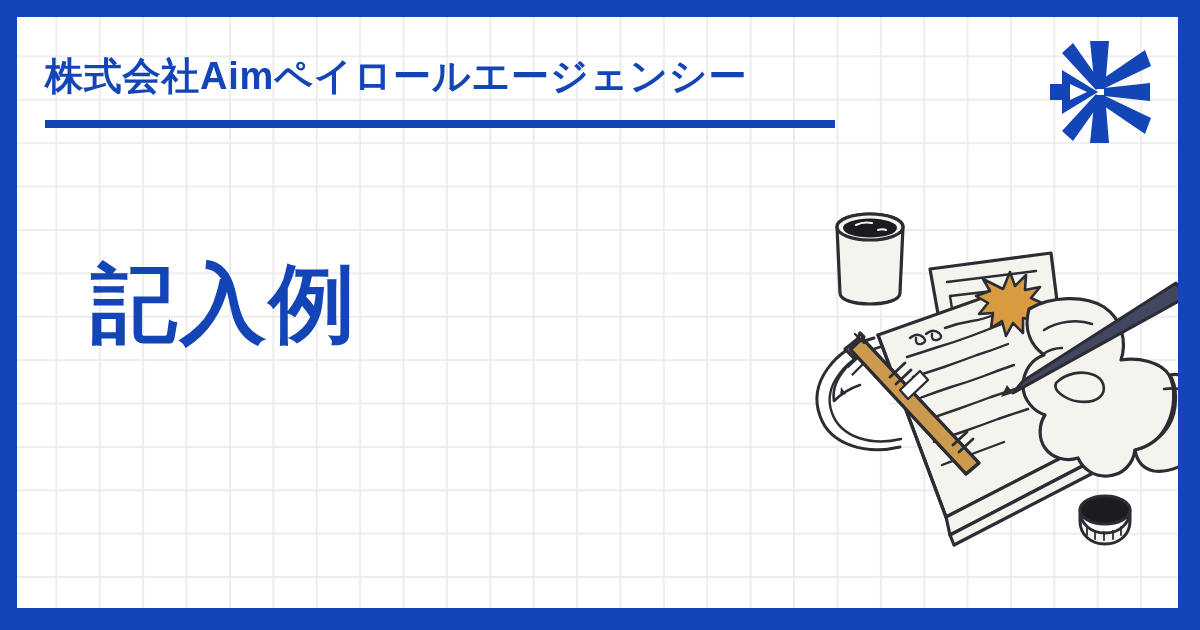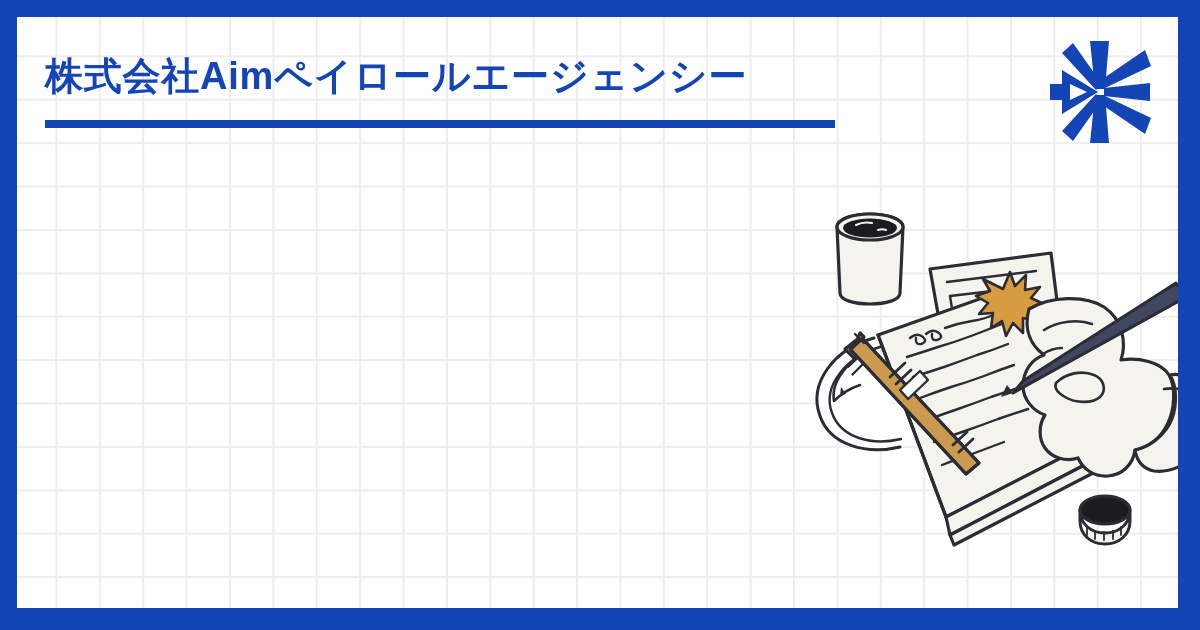--- a/index.html
+++ b/index.html
@@ -110,20 +110,21 @@
   <div class="panel">
 
     <div class="grid"></div>
 
     <div class="content">
 
       <div class="eyebrow">株式会社Aimペイロールエージェンシー</div>
       <div class="eyebrow-rule"></div>
 
       <div class="title">
+        <span class="title-line">記入例</span>
       </div>
 
       <svg class="brandmark" viewBox="0 0 110 110">
         <g fill="#1345B6">
 
           <polygon points="44,4 63,4 59,52 49,52"></polygon>
 
           <polygon points="49,58 59,58 63,106 44,106"></polygon>
 
           <polygon points="99,13 105,29 59,51 55,43"></polygon>

